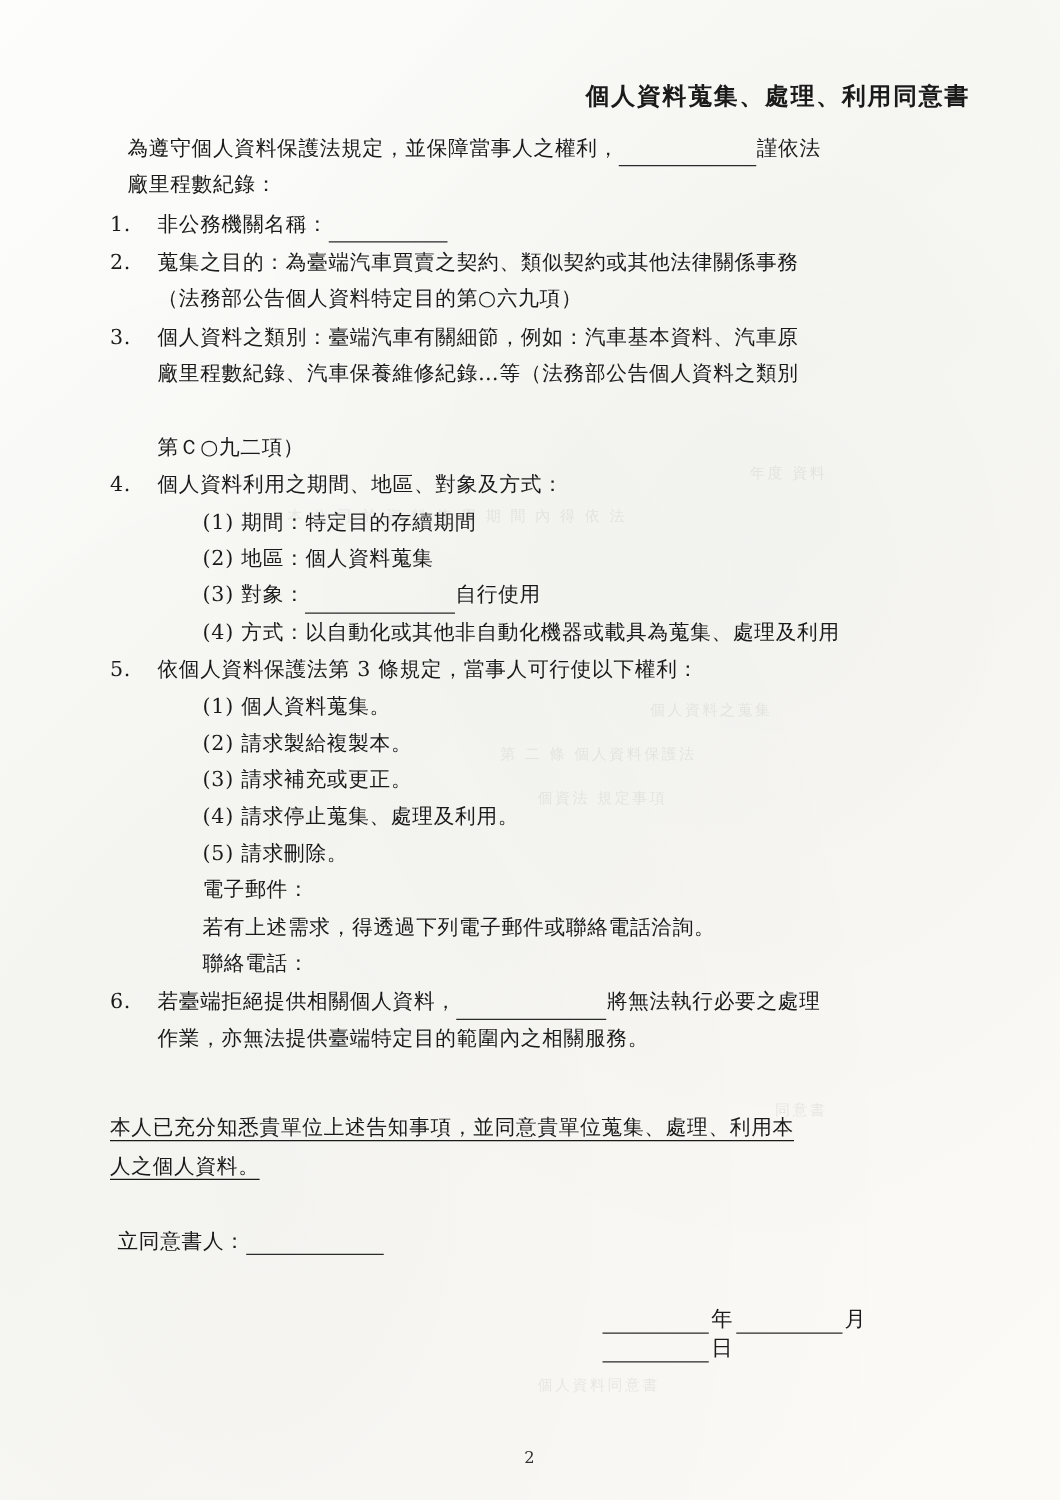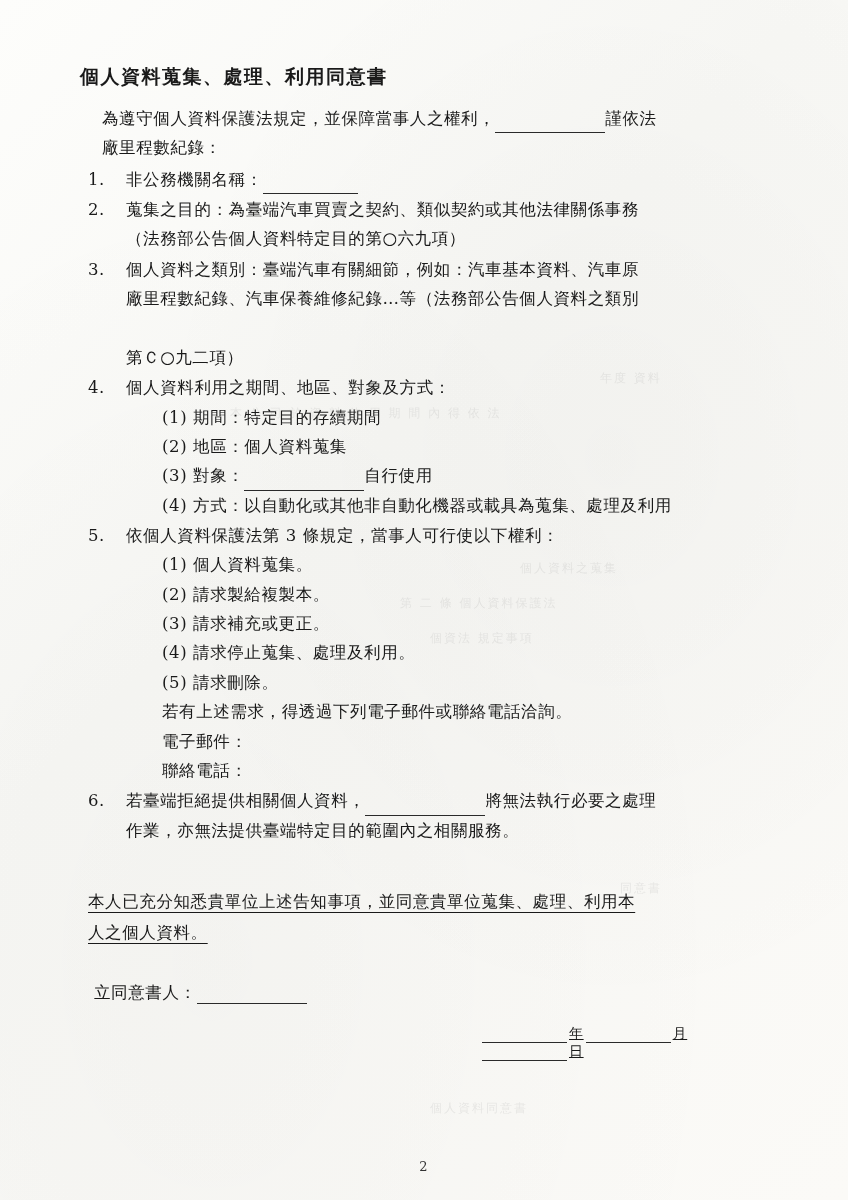--- a/index.html
+++ b/index.html
@@ -29,21 +29,21 @@
   .ghost {
     position: absolute;
     color: rgba(120,120,120,0.13);
     font-size: 12px;
     letter-spacing: 2px;
     white-space: nowrap;
     pointer-events: none;
     font-family: "DejaVu Serif", serif;
   }
   .doc-title {
-    text-align: left;
+    text-align: right;
     font-size: 19px;
     font-weight: bold;
     letter-spacing: 1.5px;
     margin: 8px 0 14px 0;
     font-family: "DejaVu Serif", "Liberation Serif", serif;
   }
   .para {
     font-size: 16.5px;
     line-height: 1.78;
     letter-spacing: 0.6px;
@@ -118,25 +118,24 @@
     text-decoration: underline;
     text-underline-offset: 5px;
   }
   .signature {
     margin-top: 34px;
     padding-left: 14px;
     font-size: 16.5px;
     letter-spacing: 0.6px;
   }
   .datebar {
-    margin-top: 21px;
+    margin-top: 40px;
     padding-left: 400px;
-    font-size: 14px;
-    letter-spacing: 0.6px;
-    text-decoration: underline;
+    font-size: 17px;
+    letter-spacing: 0.6px;
   }
   .datebar .blank { margin: 0 2px; }
   .page-number {
     position: absolute;
     bottom: 26px;
     left: 0;
     width: 100%;
     text-align: center;
     font-size: 13px;
     color: #333;
@@ -220,22 +219,22 @@
         <span>請求補充或更正。</span>
       </div>
       <div class="subline">
         <span>(4)</span>
         <span>請求停止蒐集、處理及利用。</span>
       </div>
       <div class="subline">
         <span>(5)</span>
         <span>請求刪除。</span>
       </div>
+      <div class="note-line">電子郵件：</div>
       <div class="note-line">若有上述需求，得透過下列電子郵件或聯絡電話洽詢。</div>
-      <div class="note-line">電子郵件：</div>
       <div class="note-line">聯絡電話：</div>
     </li>
 
     <li class="item">
       <span class="num">6.</span>
       <span>若臺端拒絕提供相關個人資料，</span><span class="blank b-120"></span><span>將無法執行必要之處理</span><br>
       <span class="cont">作業，亦無法提供臺端特定目的範圍內之相關服務。</span>
     </li>
 
   </ol>

